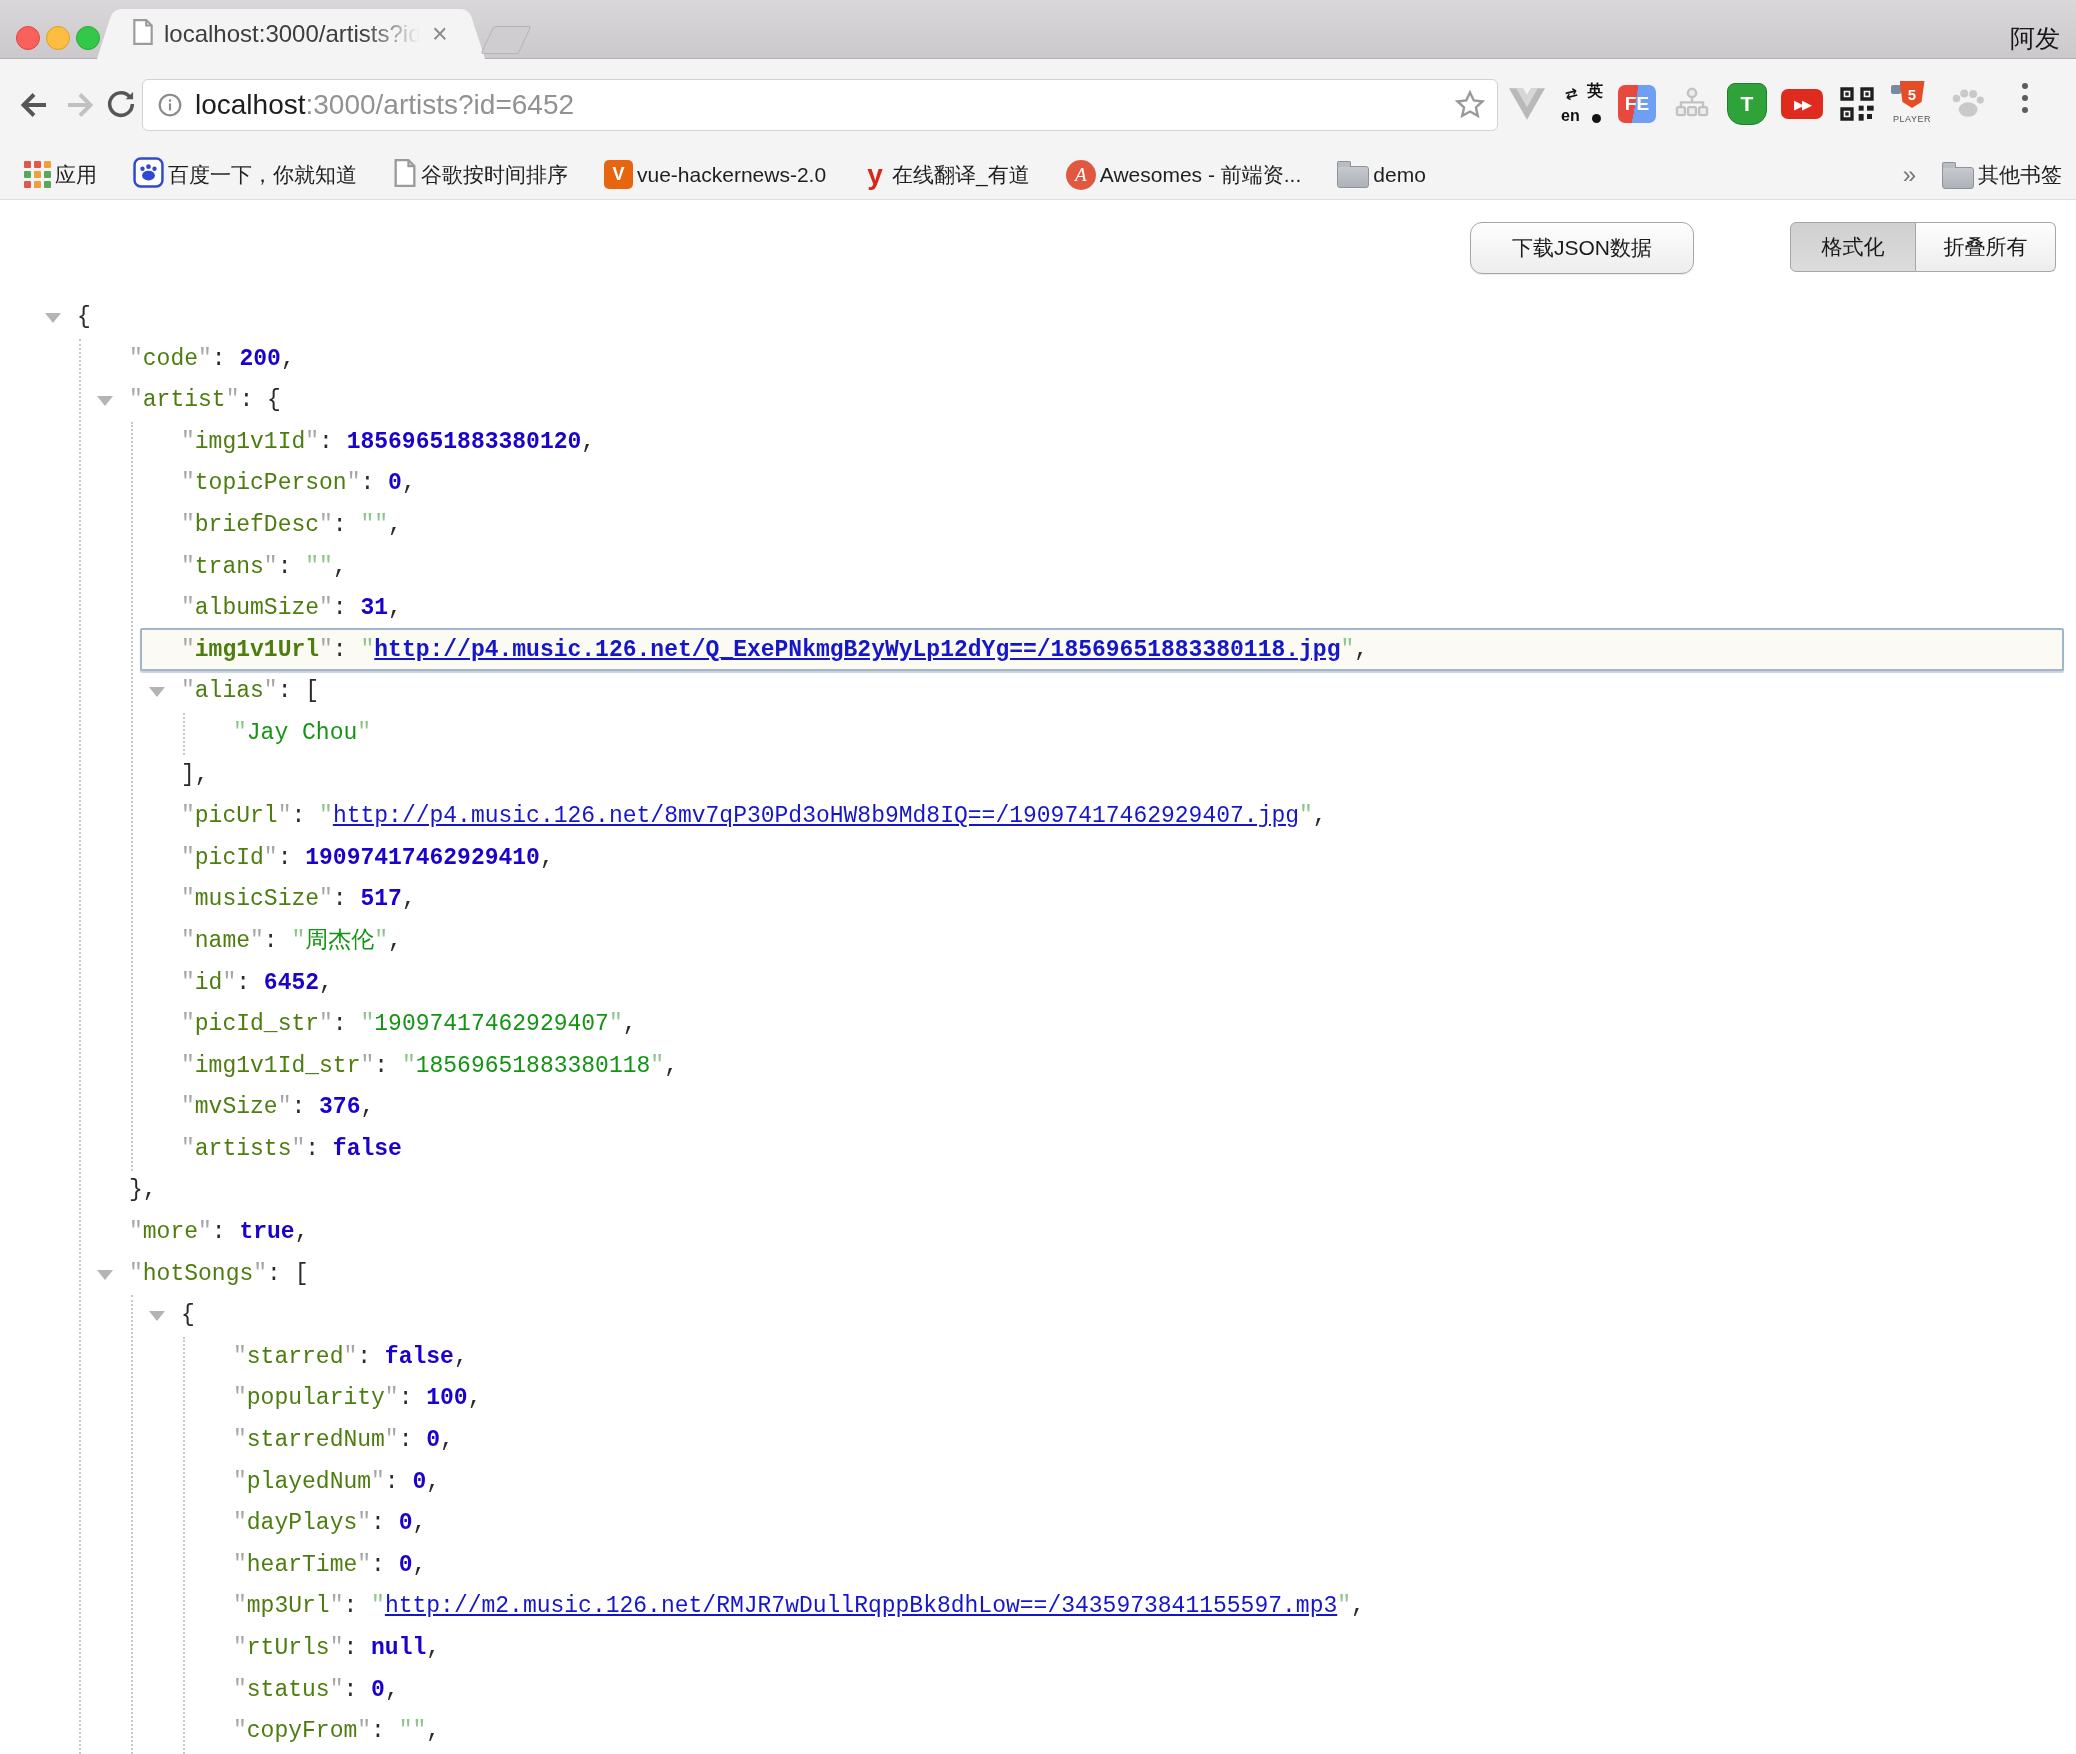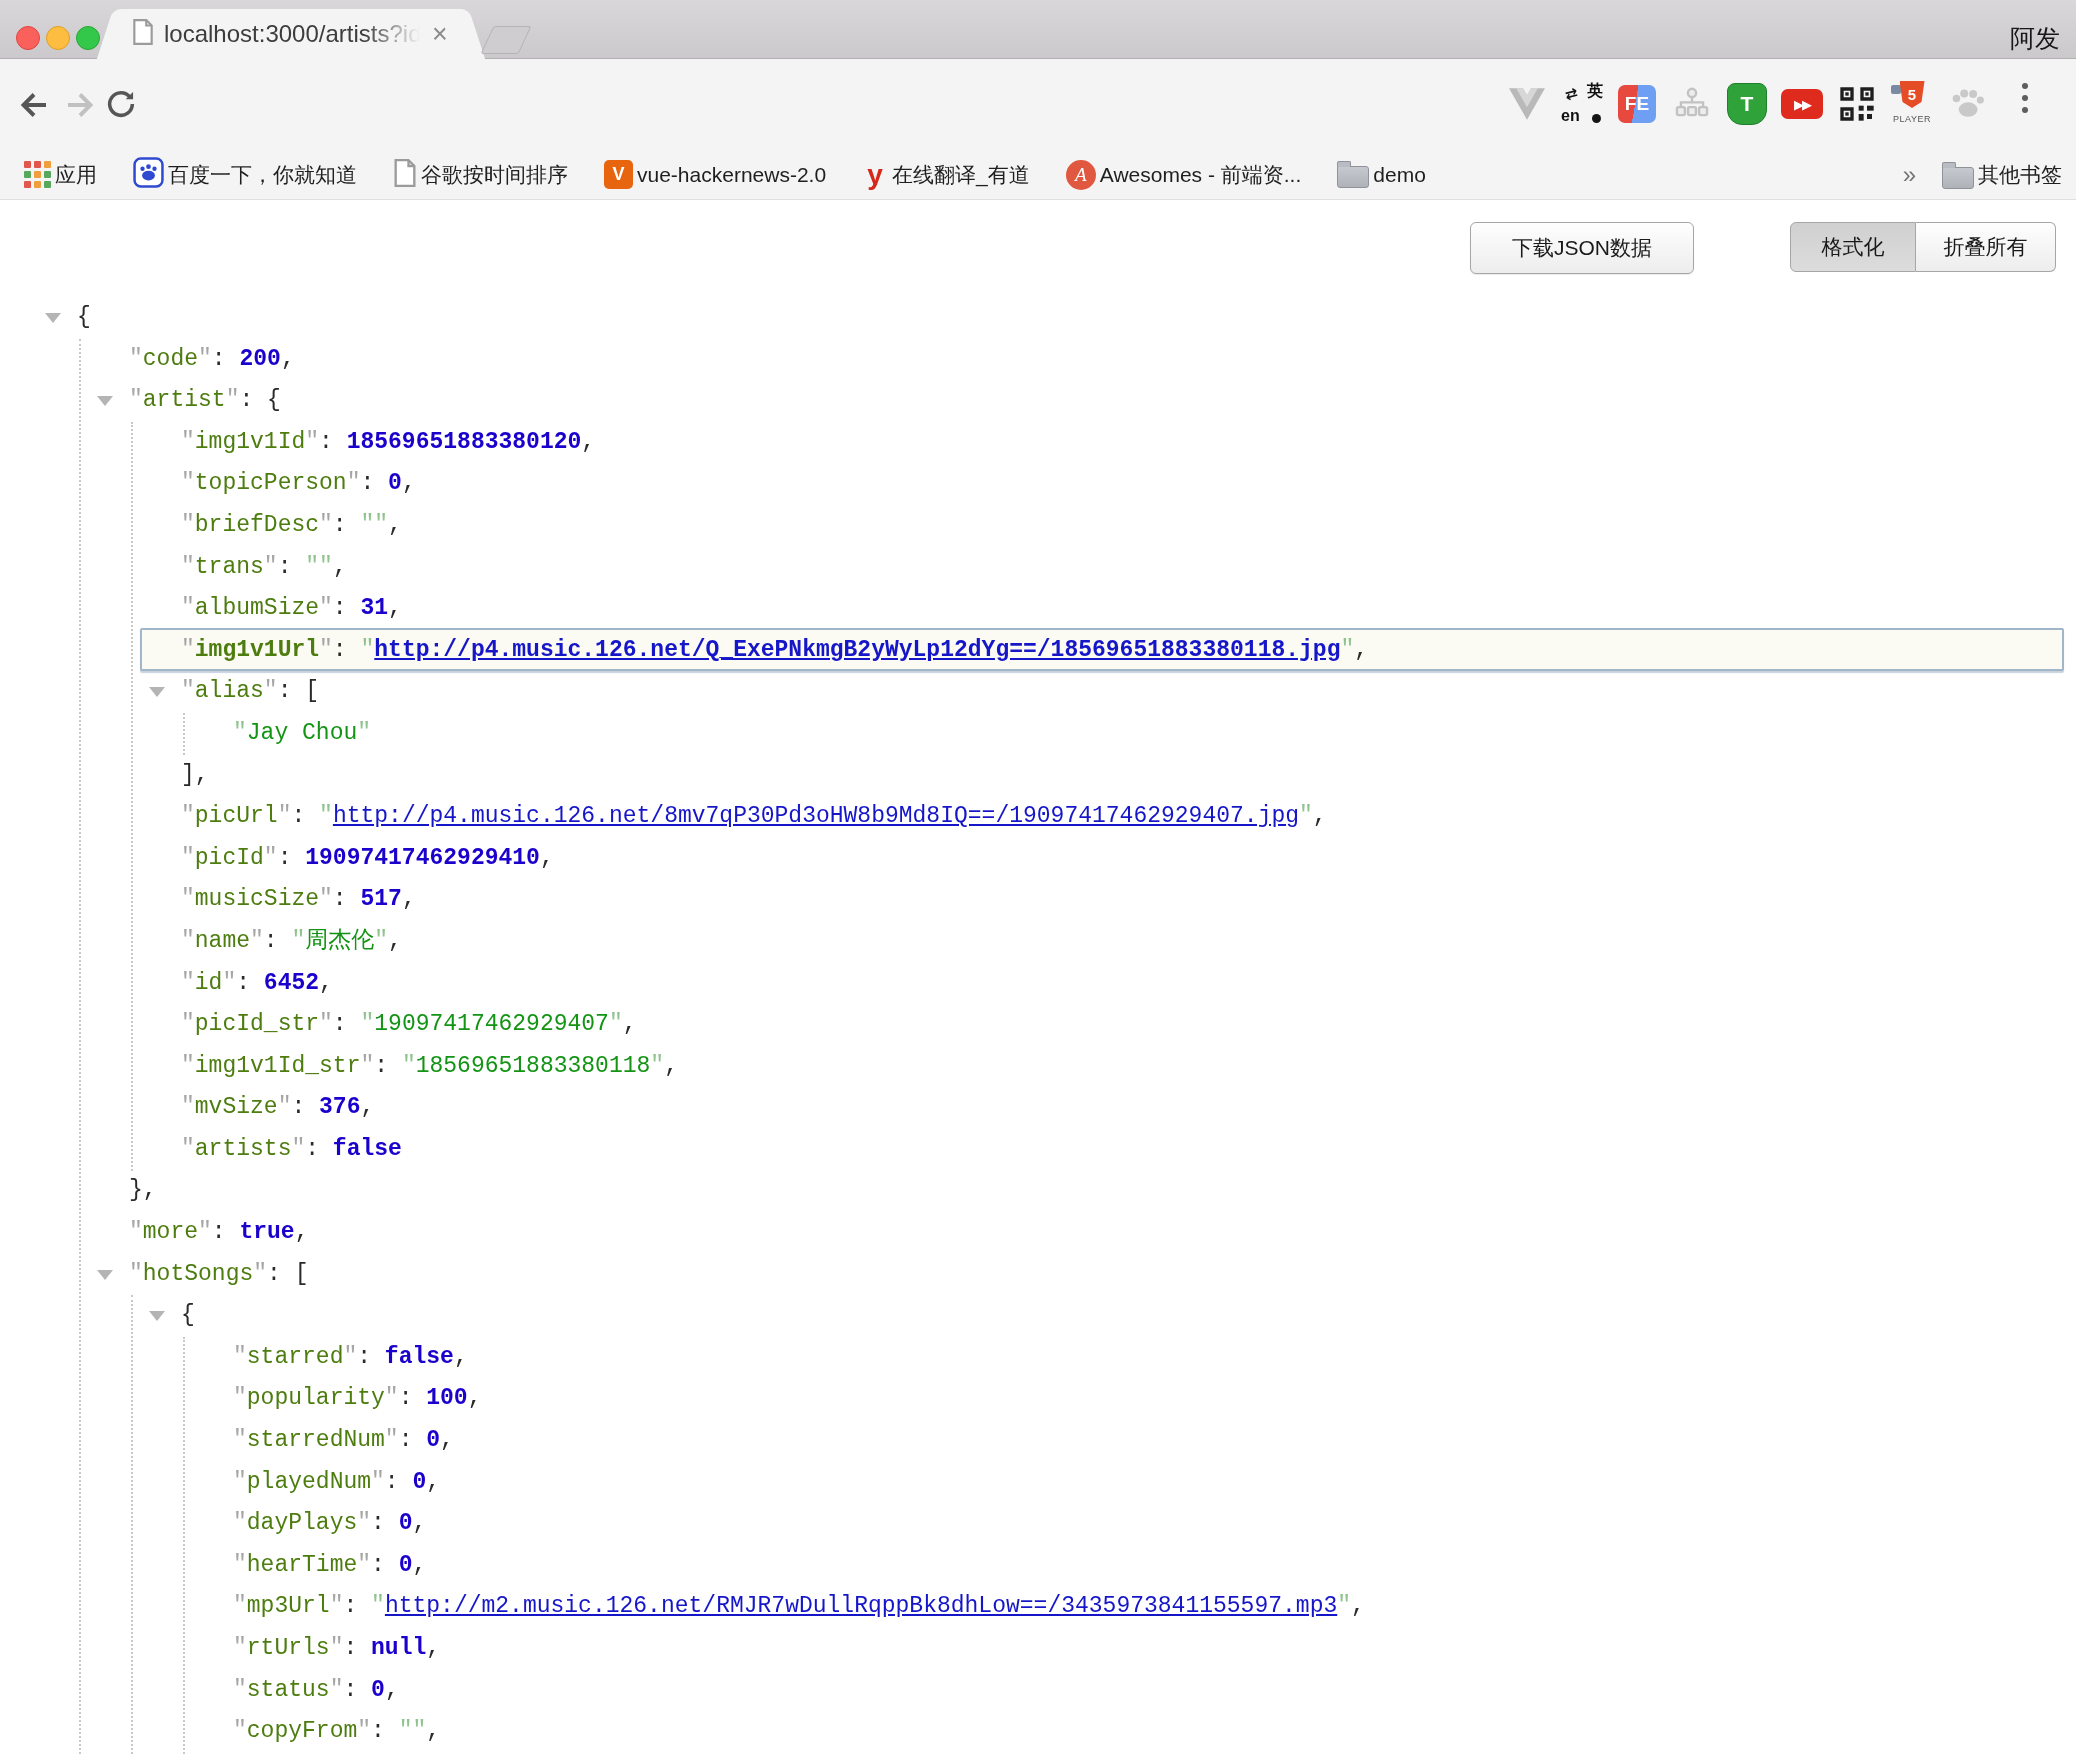--- a/index.html
+++ b/index.html
@@ -74,21 +74,21 @@
     font-family:"Liberation Serif",serif;font-style:italic;display:flex;align-items:center;justify-content:center;}
   .folder{width:30px;height:20px;background:linear-gradient(#c6c9cf,#aeb2b8);border:1px solid #8f9298;
     border-radius:2px 3px 3px 3px;position:relative;margin-top:5px;}
   .folder::before{content:"";position:absolute;left:-1px;top:-6px;width:12px;height:5px;background:#b9bcc2;
     border:1px solid #8f9298;border-bottom:none;border-radius:2px 2px 0 0;}
   .bm-right{position:absolute;right:14px;top:0;height:50px;display:flex;align-items:center;gap:26px;}
   .chev{font-size:24px;color:#757575;}
 
   
   .content{position:absolute;left:0;top:201px;width:100%;bottom:0;background:#fff;}
-  .btn{position:absolute;height:50px;border:1px solid #a6a6a6;border-radius:6px;
+  .btn{position:absolute;height:50px;border:1px solid #a6a6a6;border-radius:12px;
     background:linear-gradient(#fefefe,#ededed);font-size:21px;color:#1a1a1a;
     display:flex;align-items:center;justify-content:center;box-shadow:0 1px 1px rgba(0,0,0,.08);
     font-family:"Liberation Sans",sans-serif;}
   .btn-download{left:1470px;top:21px;width:222px;}
   .seg{position:absolute;left:1790px;top:21px;height:50px;display:flex;}
   .seg .sbtn{height:100%;border:1px solid #a6a6a6;font-size:21px;color:#1a1a1a;
     display:flex;align-items:center;justify-content:center;box-sizing:border-box;}
   .seg .sbtn.first{width:126px;border-radius:6px 0 0 6px;background:linear-gradient(#d0d0d0,#dcdcdc);}
   .seg .sbtn.last{width:140px;border-radius:0 6px 6px 0;border-left:none;background:linear-gradient(#fefefe,#ededed);}
 
@@ -148,20 +148,35 @@
           <path d="M4 12h14M12 5l7 7-7 7" fill="none" stroke="#c1c1c1" stroke-width="2.6"></path>
         </svg>
     </span>
     <span class="nav-ico" style="left:104px">
       <svg width="34" height="34" viewBox="0 0 24 24">
           <path d="M18.4 7.2A8 8 0 1 0 20 12" fill="none" stroke="#565656" stroke-width="2.5"></path>
           <path d="M20.5 3.5v5.2h-5.2z" fill="#565656"></path>
         </svg>
     </span>
 
+    <div class="urlbar">
+      <span class="info">
+        <svg width="26" height="26" viewBox="0 0 24 24">
+            <circle cx="12" cy="12" r="9.5" fill="none" stroke="#8a8a8a" stroke-width="2"></circle>
+            <rect x="11" y="10.5" width="2" height="6.5" fill="#8a8a8a"></rect>
+            <rect x="11" y="6.8" width="2" height="2.2" fill="#8a8a8a"></rect>
+          </svg>
+      </span>
+      <span class="url-text"><span class="url-host">localhost</span><span class="url-rest">:3000/artists?id=6452</span></span>
+      <span class="url-star">
+        <svg width="34" height="34" viewBox="0 0 24 24">
+            <path d="M12 3.2l2.7 5.6 6.1.7-4.6 4.2 1.3 6-5.5-3.1-5.5 3.1 1.3-6L3.2 9.5l6.1-.7z" fill="none" stroke="#999" stroke-width="1.7"></path>
+          </svg>
+      </span>
+    </div>
 
     <div class="ext-row">
       <span class="ext">
         <svg width="36" height="32" viewBox="0 0 24 21">
             <path fill="#b9b9b9" d="M14.8 0L12 4.8 9.2 0H0l12 21L24 0z"></path>
             <path fill="#d7d7d7" d="M14.6 0L12 4.4 9.4 0H4.8L12 12.6 19.2 0z"></path>
           </svg>
       </span>
       <span class="ext">
         <span class="icon-en">

